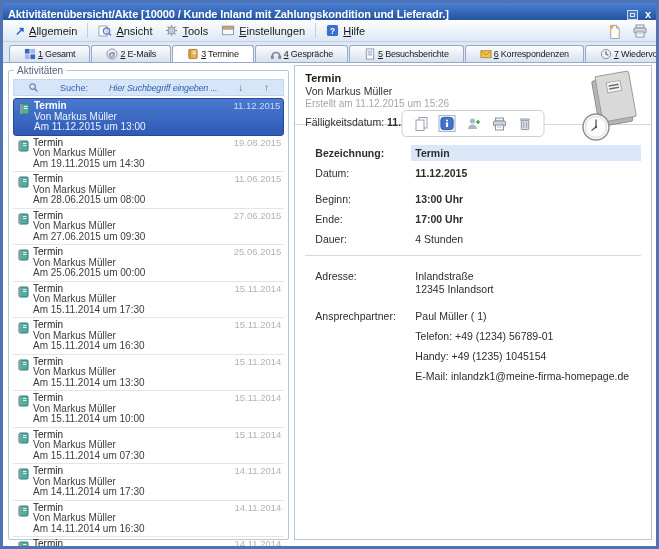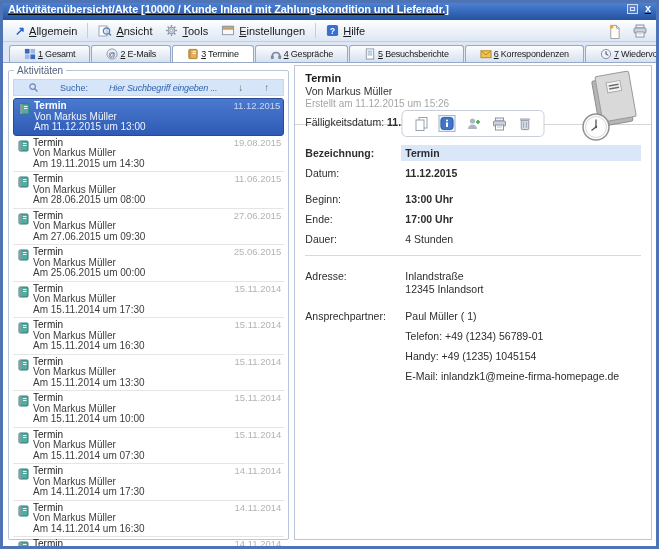--- a/index.html
+++ b/index.html
@@ -5,21 +5,21 @@
   html,body{margin:0;padding:0;background:#e8e8e8;}
   *{box-sizing:border-box;}
   .window{
     width:659px;height:549px;
     border:3px solid #4f74b5;outline:1px solid #2c4c8c;
     background:#fff;
     font-family:"Liberation Sans",sans-serif;
     position:relative;overflow:hidden;
   }
   
-  .titlebar{height:17px;background:linear-gradient(#4b80d4,#24539f);display:flex;align-items:flex-start;padding:0 5px;text-decoration:underline;}
+  .titlebar{height:17px;background:linear-gradient(#4b80d4,#24539f);display:flex;align-items:flex-end;padding:0 5px;}
   .titlebar .title{color:#fff;font-size:11px;font-weight:bold;flex:1;white-space:nowrap;overflow:hidden;letter-spacing:-0.1px;}
   .win-controls{display:flex;align-items:center;gap:7px;}
   .ctrl-restore{width:11px;height:10px;border:1px solid #c9d9f4;position:relative;background:rgba(255,255,255,.12);}
   .ctrl-restore::after{content:"";position:absolute;left:2px;top:2px;right:2px;bottom:2px;border:1px solid #dce8fb;}
   .ctrl-close{color:#fff;font-size:11px;font-weight:bold;line-height:11px;}
   
   .menubar{height:22px;background:linear-gradient(#fefefe,#dde7f4);border-bottom:1px solid #c2cfe2;display:flex;align-items:center;padding:0 6px;}
   .menu-items{display:flex;align-items:center;gap:1px;}
   .menu-item{display:flex;align-items:center;gap:4px;font-size:11px;color:#1a1a1a;padding:2px 6px;cursor:default;}
   .menu-sep{width:1px;height:15px;background:#c3cfe1;margin:0 3px;}
@@ -61,21 +61,21 @@
   .detail-created{font-size:10px;color:#a6a6a6;margin-top:1px;}
   .detail-due{font-size:10.5px;color:#2d2d2d;margin-top:7px;}
   .detail-due .b{margin-left:3px;}
   .big-icon{position:absolute;top:3px;right:10px;}
   .detail-toolbar{position:absolute;left:50%;transform:translateX(-50%);bottom:-13px;display:flex;gap:9px;align-items:center;background:#fff;border:1px solid #c9cfd8;border-radius:5px;padding:4px 10px;z-index:2;}
   .toolbar-btn{width:17px;height:17px;display:flex;align-items:center;justify-content:center;cursor:default;}
   .toolbar-btn.active{border:1px solid #a9b6c9;background:#eef4fb;}
   .detail-body{padding:22px 10px 10px;}
   .field-row{display:flex;margin-bottom:8px;font-size:10.5px;color:#2d2d2d;}
   .row-gap{margin-top:14px;}
-  .field-label{width:100px;flex:none;}
+  .field-label{width:100px;flex:none;margin-left:10px;}
   .field-value{flex:1;min-width:0;}
   .field-value p{margin:0 0 1px;}
   .field-value p.sp{margin:0 0 8px;}
   .b{font-weight:bold;}
   .hl{background:#d9e7f8;padding:2px 4px;margin:-2px 0 -2px -4px;}
   .large{font-size:12.5px;}
   .field-divider{border-top:1px solid #d9d9d9;margin:10px 0 12px;}
 </style>
 </head>
 <body>

